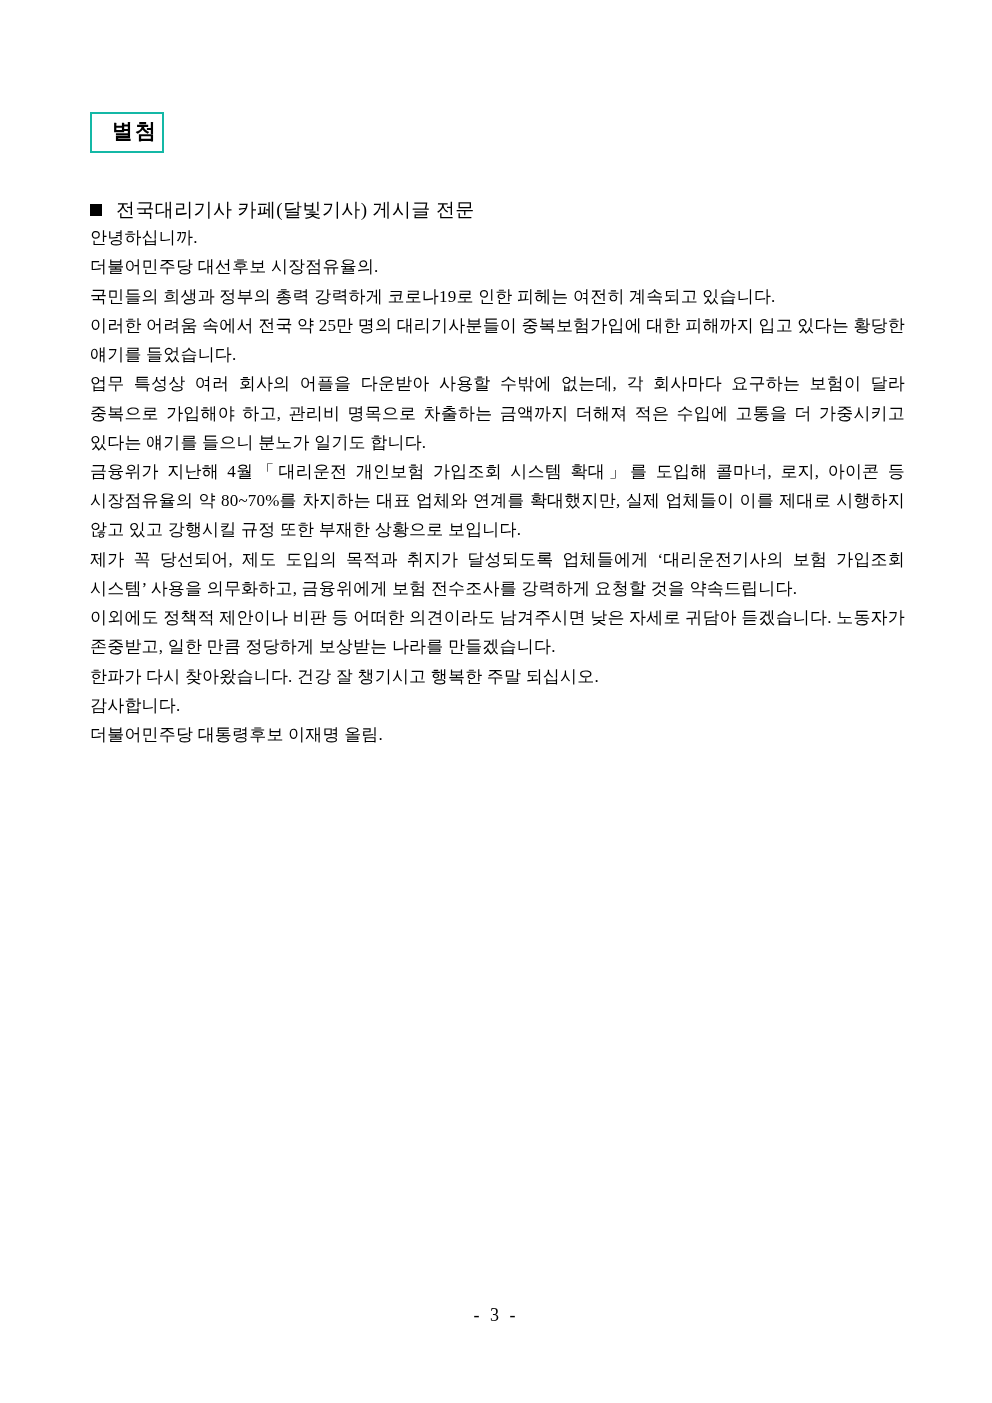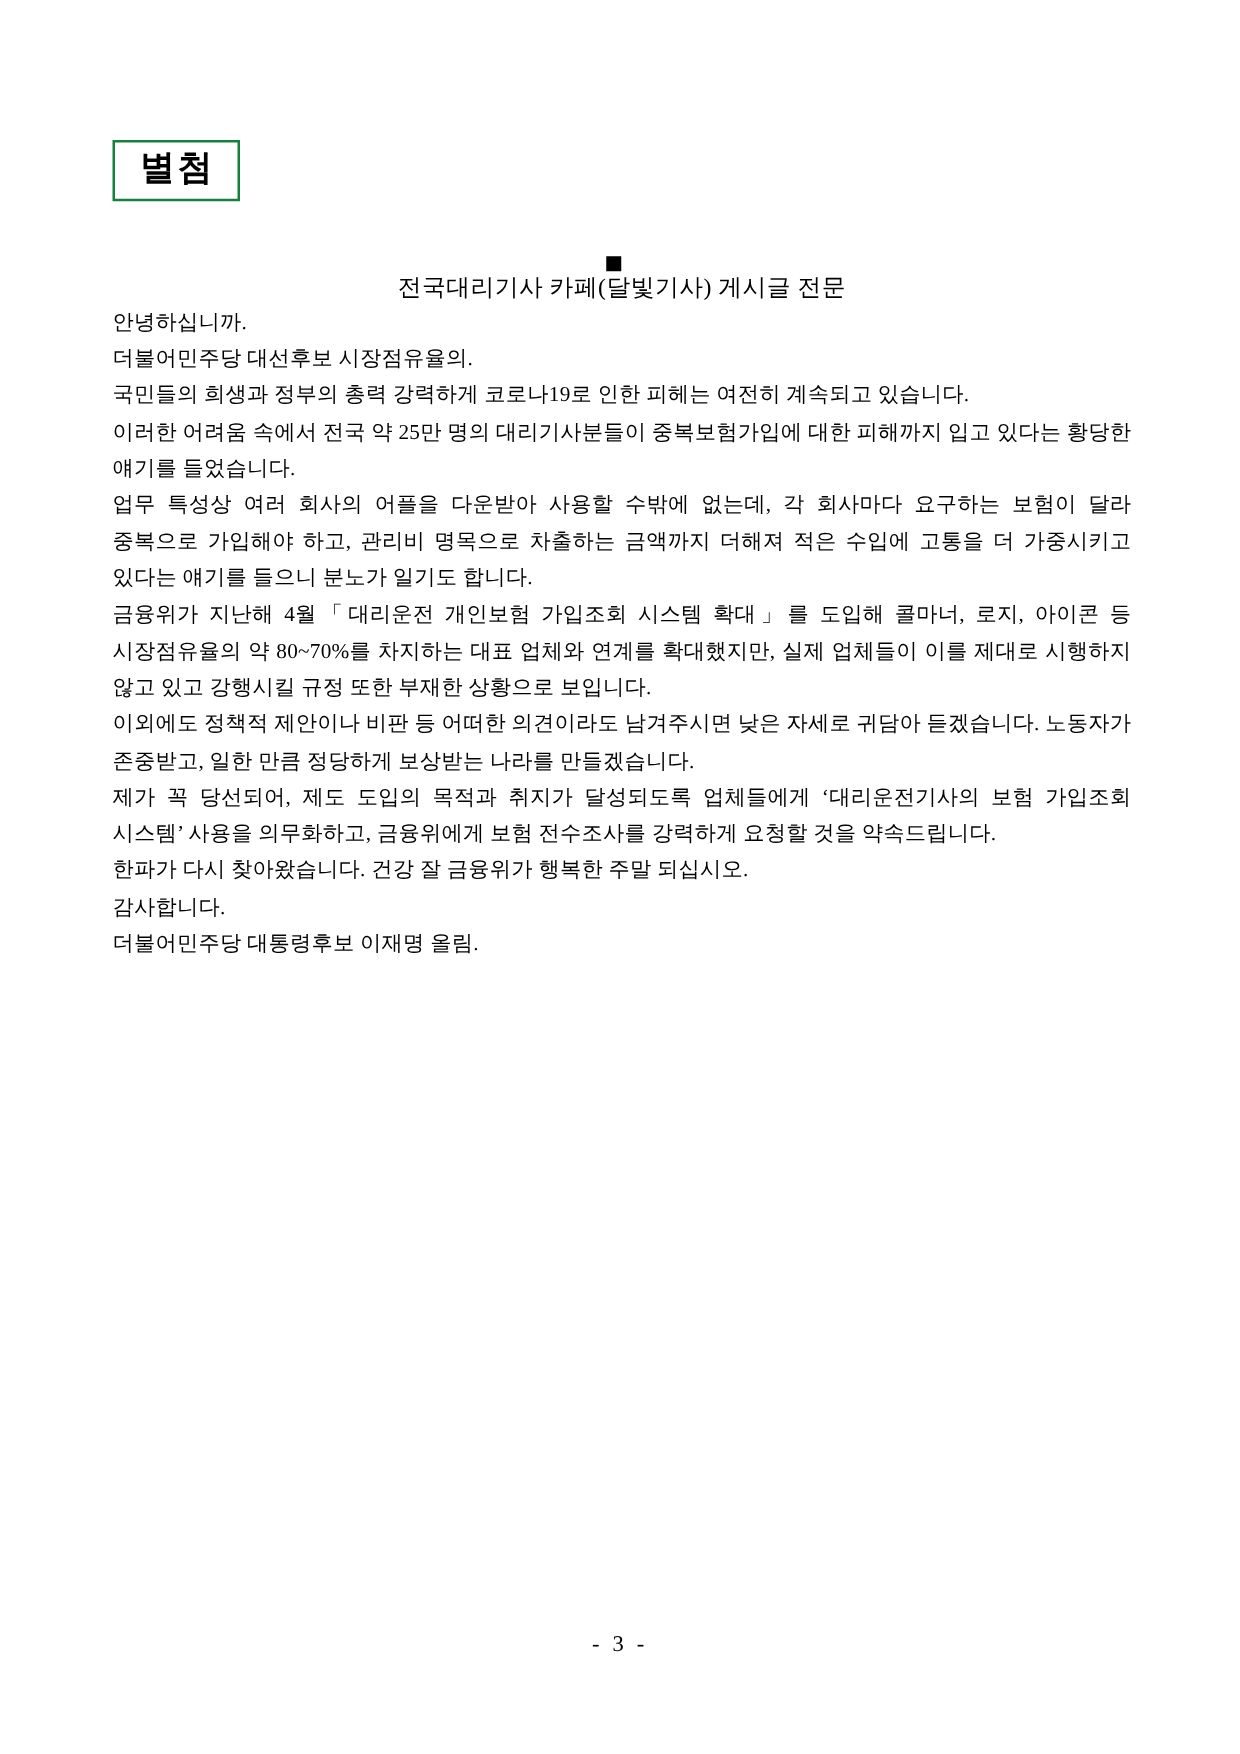--- a/index.html
+++ b/index.html
@@ -24,35 +24,34 @@
   }
   .content {
     position: absolute;
     left: 90px;
     top: 112px;
     width: 815px;
   }
   
   .box-title {
     display: inline-block;
-    border: 2px solid #15803d;
-    padding: 6px 18px 8px 20px;
-    font-size: 28px;
+    border: 2px solid #14b8a6;
+    padding: 6px 4px 8px 20px;
+    font-size: 21px;
     font-weight: bold;
     letter-spacing: 2px;
     line-height: 1.1;
     font-family: "Liberation Serif", "DejaVu Serif", serif;
   }
   .heading-row {
     margin-top: 44px;
     font-size: 19px;
     letter-spacing: 0.4px;
     display: flex;
     align-items: center;
-    flex-direction: column;
   }
   .sq-bullet {
     display: inline-block;
     width: 12px;
     height: 12px;
     background: #000;
     margin-right: 14px;
     flex: none;
   }
   .heading-text {
@@ -97,25 +96,25 @@
     <p class="para gap-tight">더불어민주당 대선후보 시장점유율의.</p>
 
     <p class="para gap-md">국민들의 희생과 정부의 총력 강력하게 코로나19로 인한 피헤는 여전히 계속되고 있습니다.</p>
 
     <p class="para gap-md">이러한 어려움 속에서 전국 약 25만 명의 대리기사분들이 중복보험가입에 대한 피해까지 입고 있다는 황당한 얘기를 들었습니다.</p>
 
     <p class="para gap-md">업무 특성상 여러 회사의 어플을 다운받아 사용할 수밖에 없는데, 각 회사마다 요구하는 보험이 달라 중복으로 가입해야 하고, 관리비 명목으로 차출하는 금액까지 더해져 적은 수입에 고통을 더 가중시키고 있다는 얘기를 들으니 분노가 일기도 합니다.</p>
 
     <p class="para gap-md">금융위가 지난해 4월「대리운전 개인보험 가입조회 시스템 확대」를 도입해 콜마너, 로지, 아이콘 등 시장점유율의 약 80~70%를 차지하는 대표 업체와 연계를 확대했지만, 실제 업체들이 이를 제대로 시행하지 않고 있고 강행시킬 규정 또한 부재한 상황으로 보입니다.</p>
 
+    <p class="para gap-md">제가 꼭 당선되어, 제도 도입의 목적과 취지가 달성되도록 업체들에게 ‘대리운전기사의 보험 가입조회 시스템’ 사용을 의무화하고, 금융위에게 보험 전수조사를 강력하게 요청할 것을 약속드립니다.</p>
+
     <p class="para gap-md">이외에도 정책적 제안이나 비판 등 어떠한 의견이라도 남겨주시면 낮은 자세로 귀담아 듣겠습니다. 노동자가 존중받고, 일한 만큼 정당하게 보상받는 나라를 만들겠습니다.</p>
 
-    <p class="para gap-md">제가 꼭 당선되어, 제도 도입의 목적과 취지가 달성되도록 업체들에게 ‘대리운전기사의 보험 가입조회 시스템’ 사용을 의무화하고, 금융위에게 보험 전수조사를 강력하게 요청할 것을 약속드립니다.</p>
-
-    <p class="para gap-md">한파가 다시 찾아왔습니다. 건강 잘 금융위가 행복한 주말 되십시오.</p>
+    <p class="para gap-md">한파가 다시 찾아왔습니다. 건강 잘 챙기시고 행복한 주말 되십시오.</p>
 
     <p class="para gap-md">감사합니다.</p>
 
     <p class="para gap-md">더불어민주당 대통령후보 이재명 올림.</p>
 
   </div>
 
   <div class="footer">- 3 -</div>
 </div>
 

